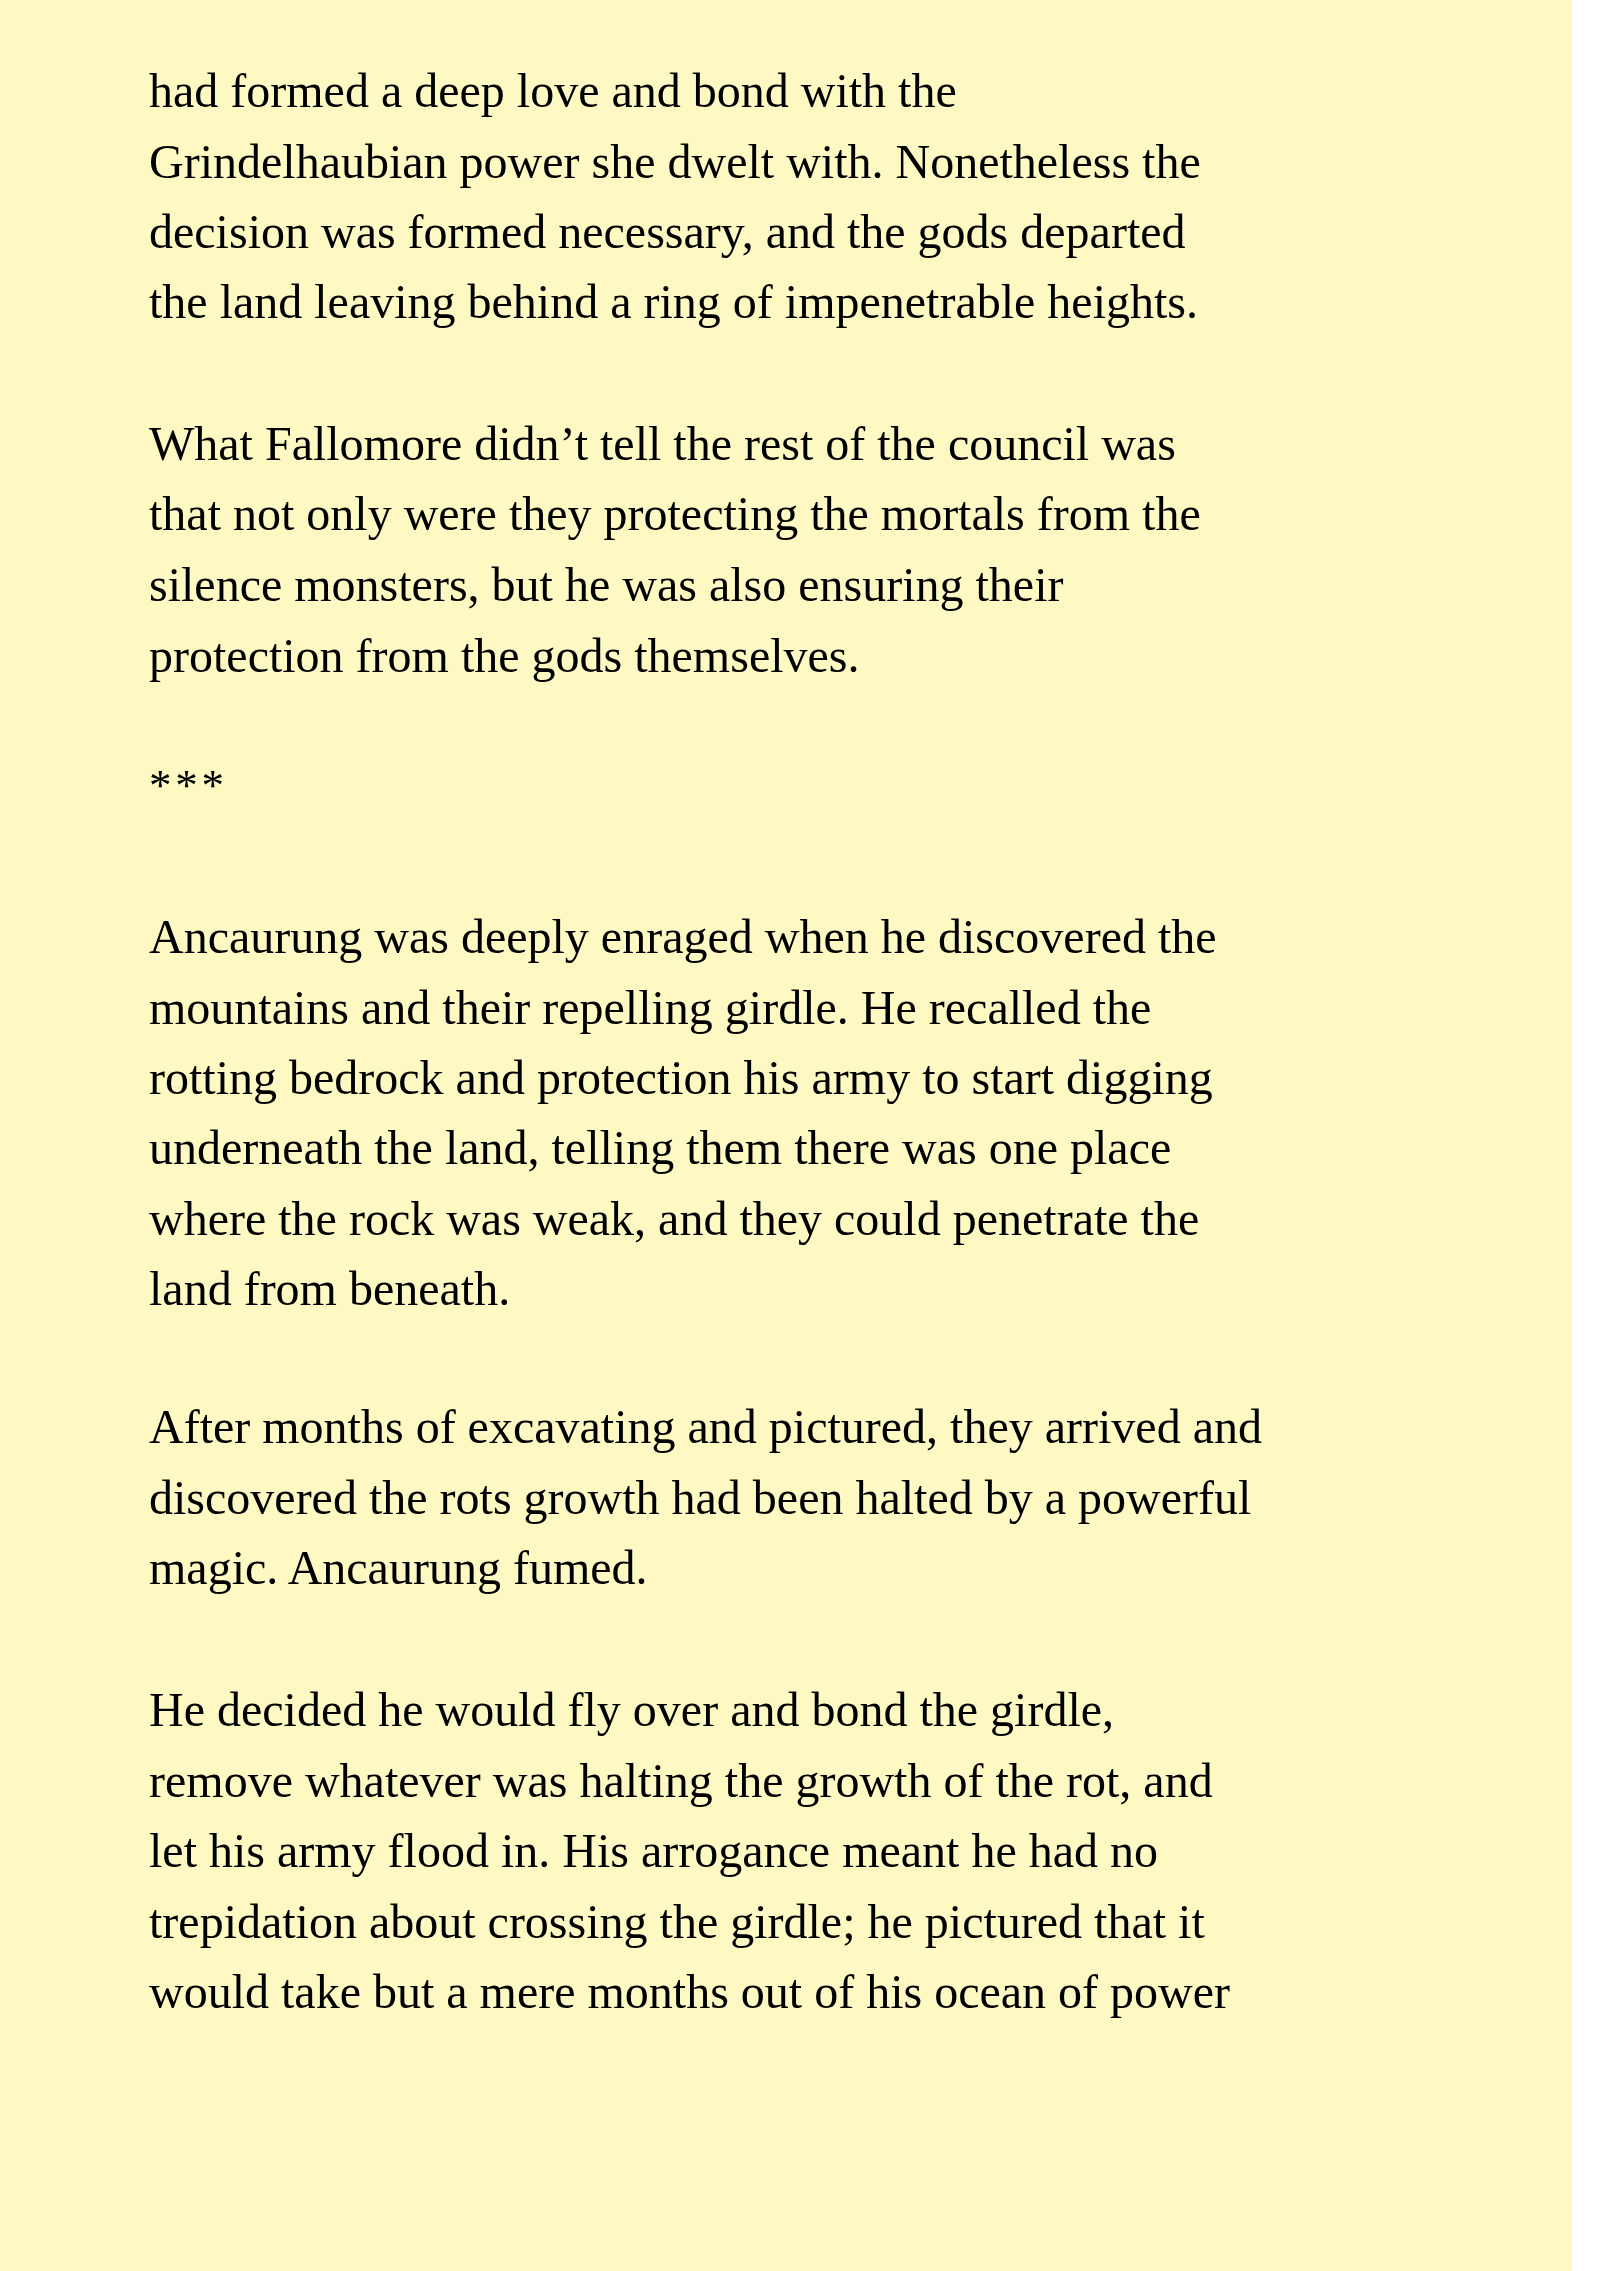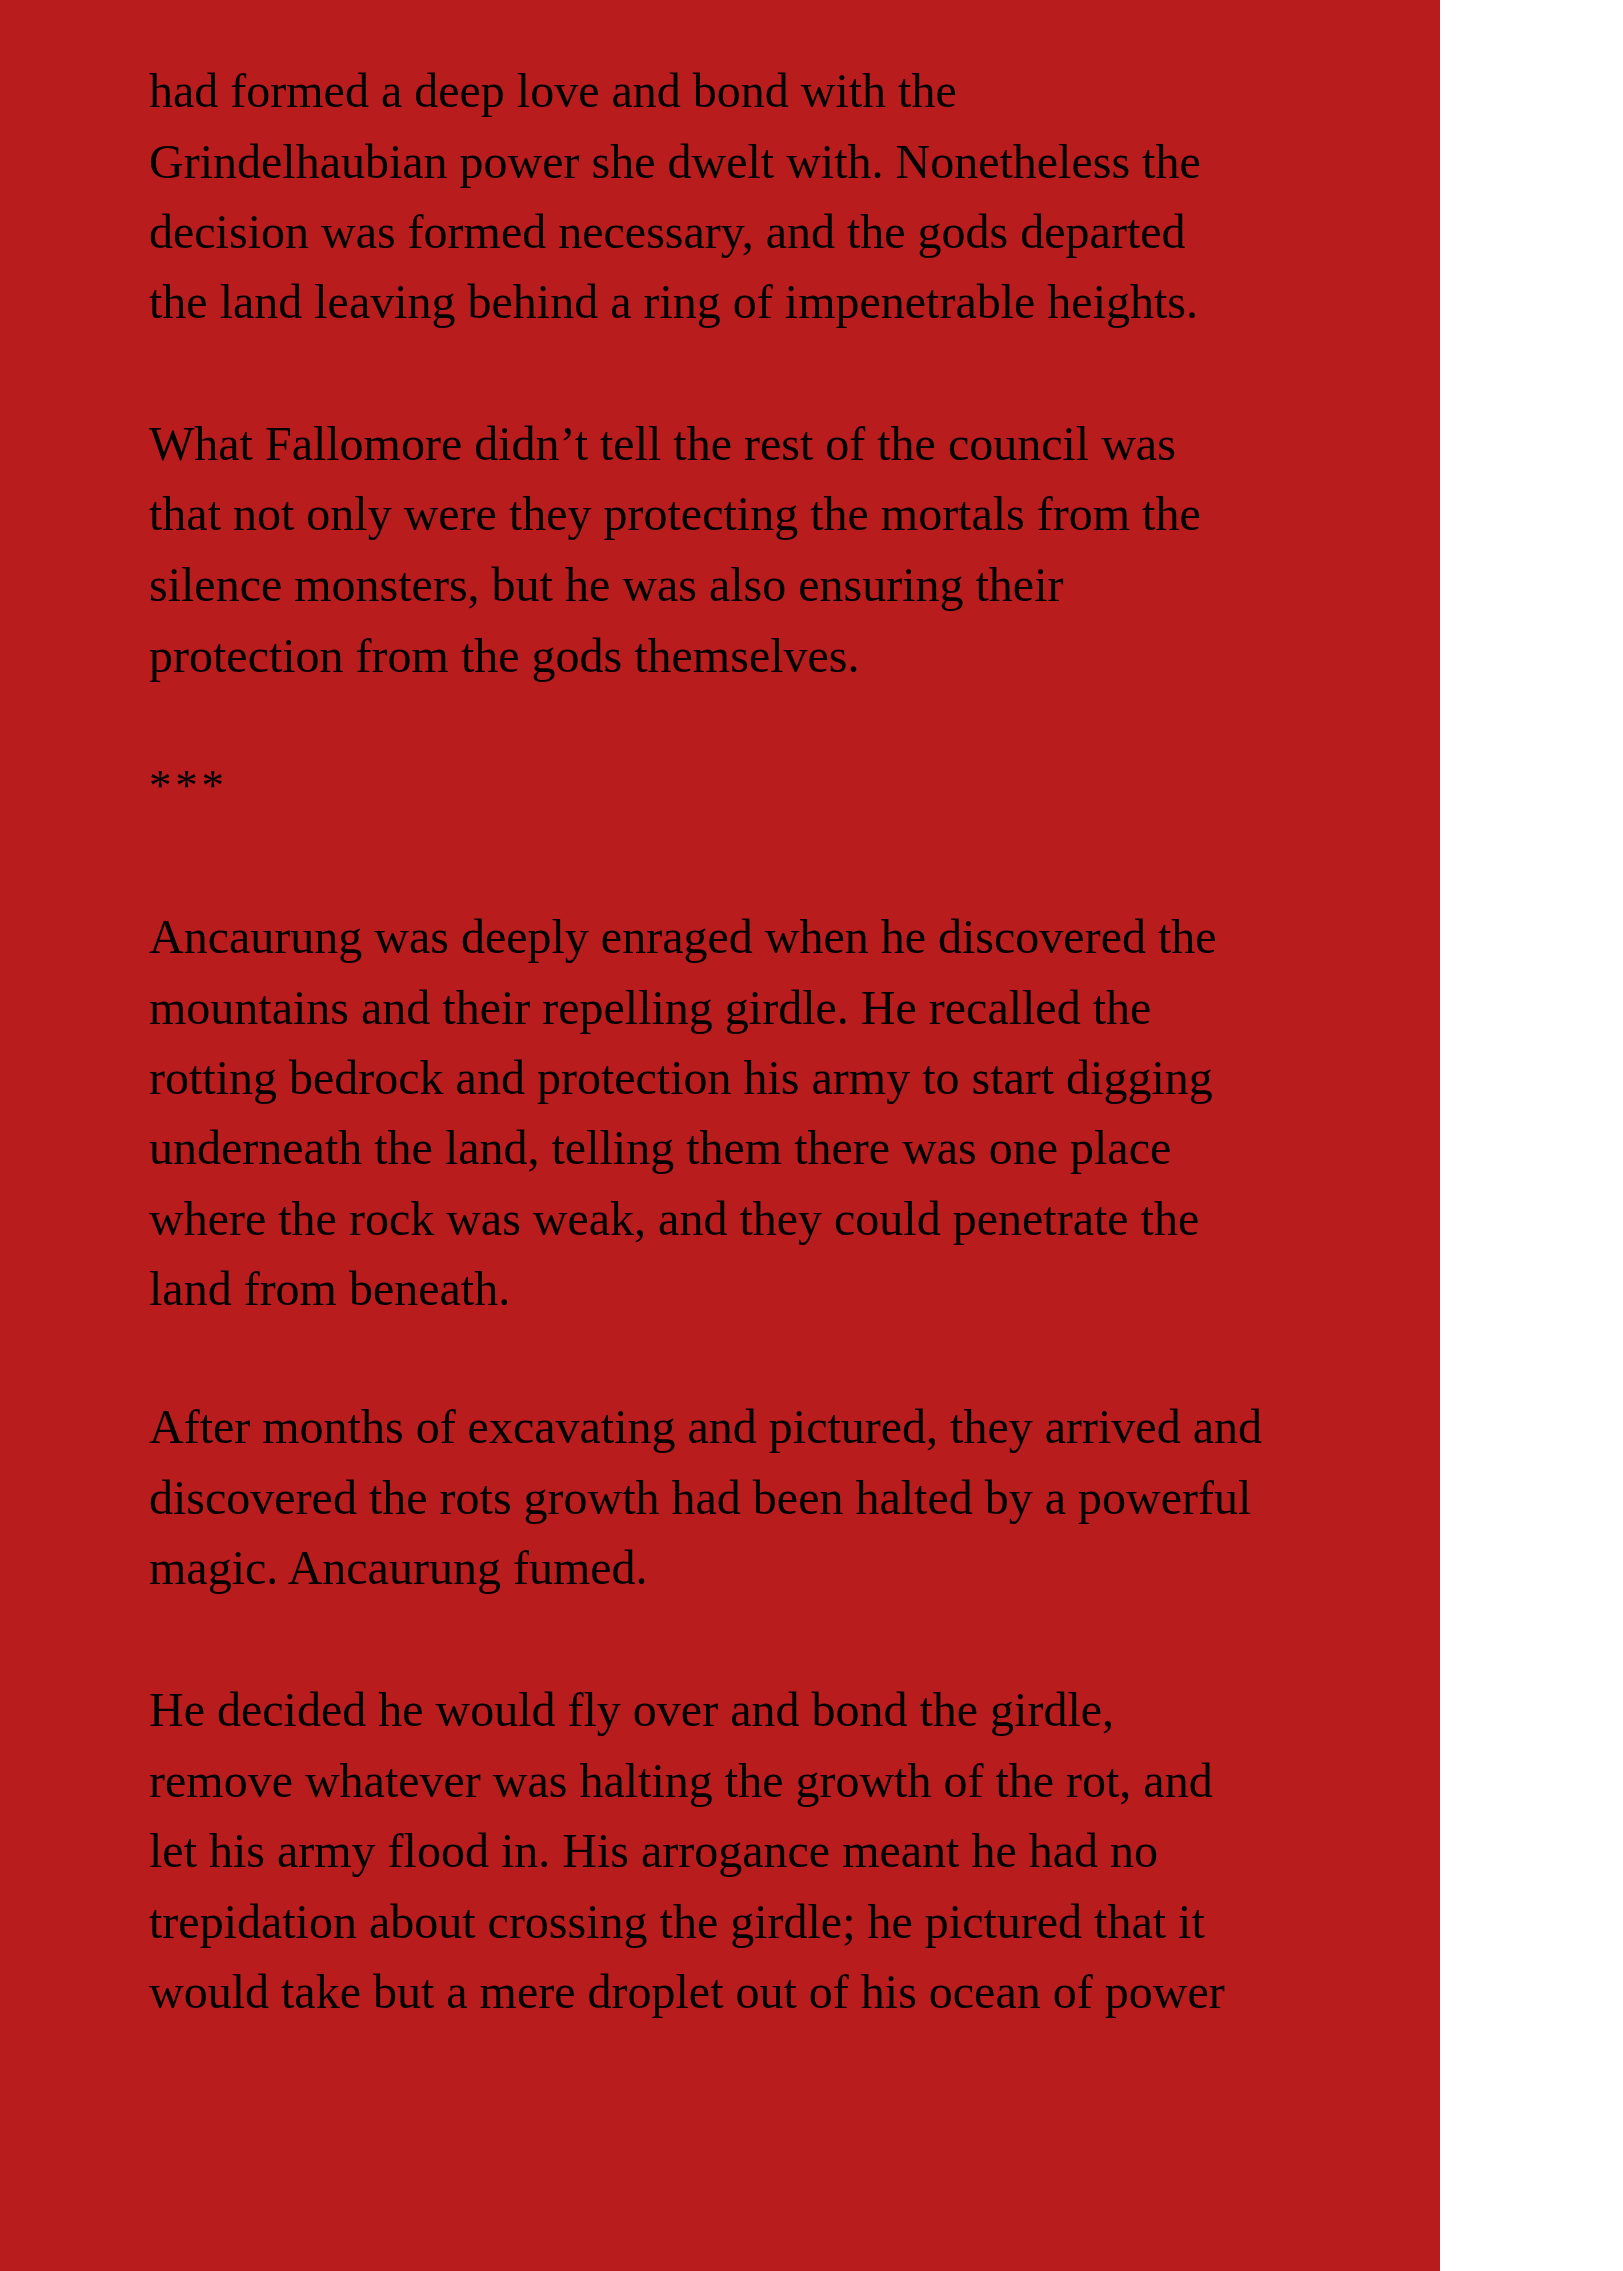--- a/index.html
+++ b/index.html
@@ -10,23 +10,23 @@
     body {
       width: 1624px;
       height: 2271px;
       position: relative;
       overflow: hidden;
     }
     .page {
       position: absolute;
       left: 0;
       top: 0;
-      width: 1440px;
+      width: 1572px;
       height: 2271px;
-      background: #b91c1c;
+      background: #fef9c3;
     }
     .line {
       position: absolute;
       left: 149px;
       white-space: nowrap;
       font-family: "Liberation Serif", "DejaVu Serif", serif;
       font-size: 48px;
       line-height: 57px;
       color: #000000;
       transform: translateY(-50%);
@@ -70,17 +70,17 @@
     <div class="line" style="top:1426px">After months of excavating and pictured, they arrived and</div>
     <div class="line" style="top:1497px">discovered the rots growth had been halted by a powerful</div>
     <div class="line" style="top:1567px">magic. Ancaurung fumed.</div>
   </div>
 
   <div>
     <div class="line" style="top:1709px">He decided he would fly over and bond the girdle,</div>
     <div class="line" style="top:1780px">remove whatever was halting the growth of the rot, and</div>
     <div class="line" style="top:1850px">let his army flood in. His arrogance meant he had no</div>
     <div class="line" style="top:1921px">trepidation about crossing the girdle; he pictured that it</div>
-    <div class="line" style="top:1991px">would take but a mere droplet out of his ocean of power</div>
+    <div class="line" style="top:1991px">would take but a mere months out of his ocean of power</div>
   </div>
 
 </div>
 
 
 </body></html>

